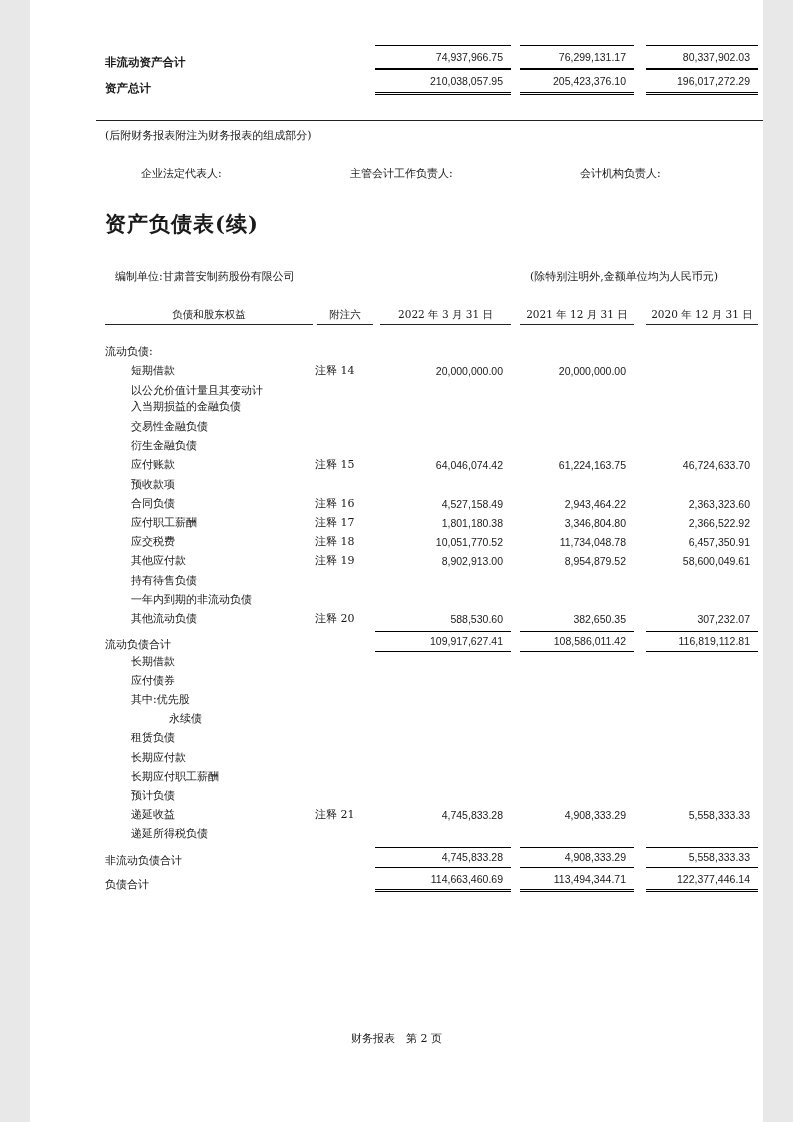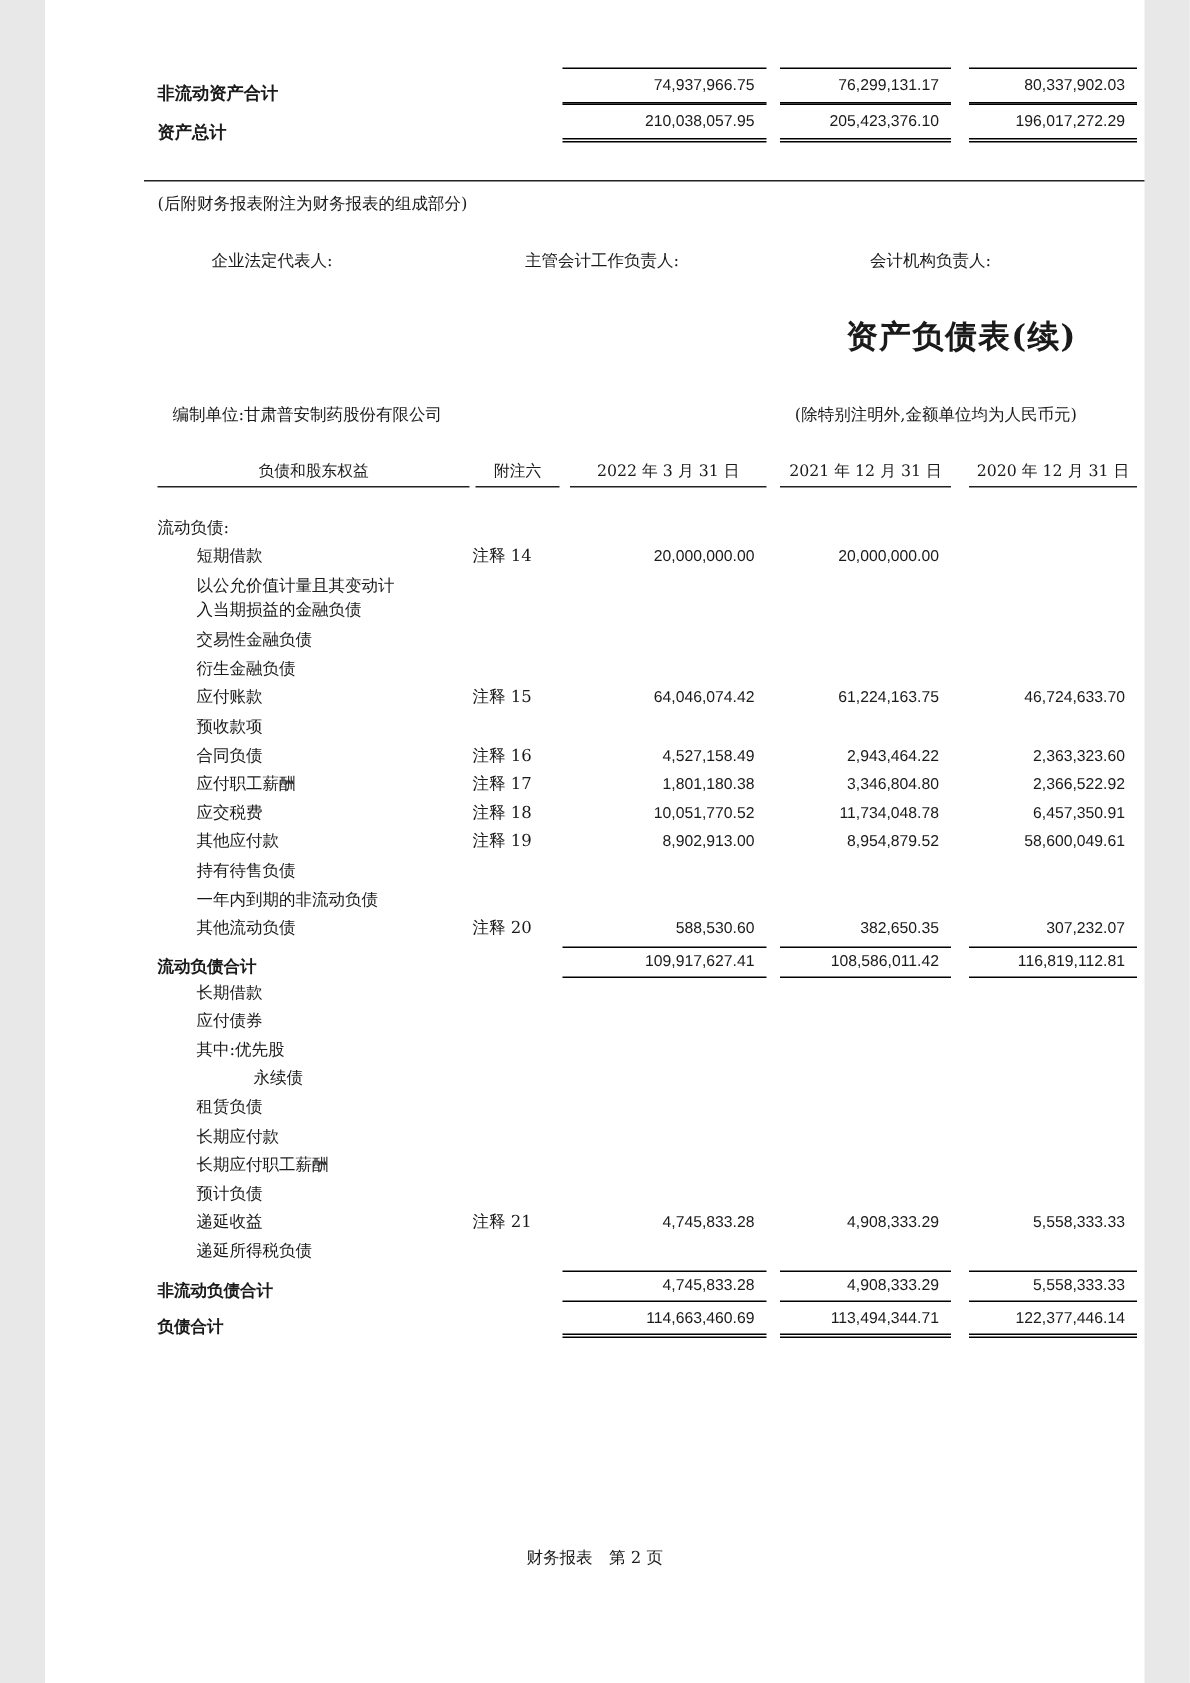--- a/index.html
+++ b/index.html
@@ -37,37 +37,37 @@
   .top-row + .top-row { }
 
   .page-rule { border:none; border-top:1.5px solid #222; margin:25px 0 0 -9px; width:682px; }
   .footnote { font-size:11px; margin-top:7px; }
   .signers { position:relative; height:14px; margin-top:23px; font-size:11px; }
   .signers .s1 { position:absolute; left:0;margin-left:36px; }
   .signers .s2 { position:absolute; left:245px; }
   .signers .s3 { position:absolute; left:475px; }
 
   
-  .doc-title { text-align:right; font-size:21px; font-weight:bold; margin-top:30px; letter-spacing:1px; }
+  .doc-title { text-align:left; font-size:21px; font-weight:bold; margin-top:30px; letter-spacing:1px; }
   .subheader { display:flex; justify-content:space-between; margin-top:31px; font-size:11px; padding-left:10px;gap:34px; }
 
   
   .thead { margin-top:23px; align-items:end; }
   .thead .c { font-size:10.5px; text-align:center; padding-bottom:3px; border-bottom:1.5px solid #222; line-height:14px; }
   .thead .h-label { margin-right:2px; }
   .thead .h-note { margin-left:2px; margin-right:2px; }
   .thead .h-v1 { margin-left:5px; }
   .thead .h-v2 { margin-left:9px; }
   .thead .h-v3 { margin-left:12px; }
 
   
   .tbody { margin-top:17px; }
   .tbody .row { padding:2.6px 0; }
   .tbody .row.section .label { padding-left:0; }
-  .tbody .row.total .label, .tbody .row.grand_notop .label { padding-left:0; font-weight:bold; }
+  .tbody .row.total .label, .tbody .row.grand_notop .label { padding-left:0; font-weight:normal; }
   .tbody .row.indent2 .label { padding-left:64px; }
   .tbody .row.wrap .label { white-space:pre-line; line-height:1.45; }
   .tbody .row.total .val { border-top:1px solid #000; border-bottom:1px solid #000; padding-top:3px; padding-bottom:3px; }
   .tbody .row.total { padding-bottom:0; }
   .tbody .row.grand_notop .val { border-bottom:3px double #000; padding-top:3px; padding-bottom:3px; }
   .tbody .row.gap-before { margin-top:24px; }
 
   
   .page-footer { position:absolute; top:1031px; left:0; width:100%; text-align:center; font-size:11px; }
 </style>

